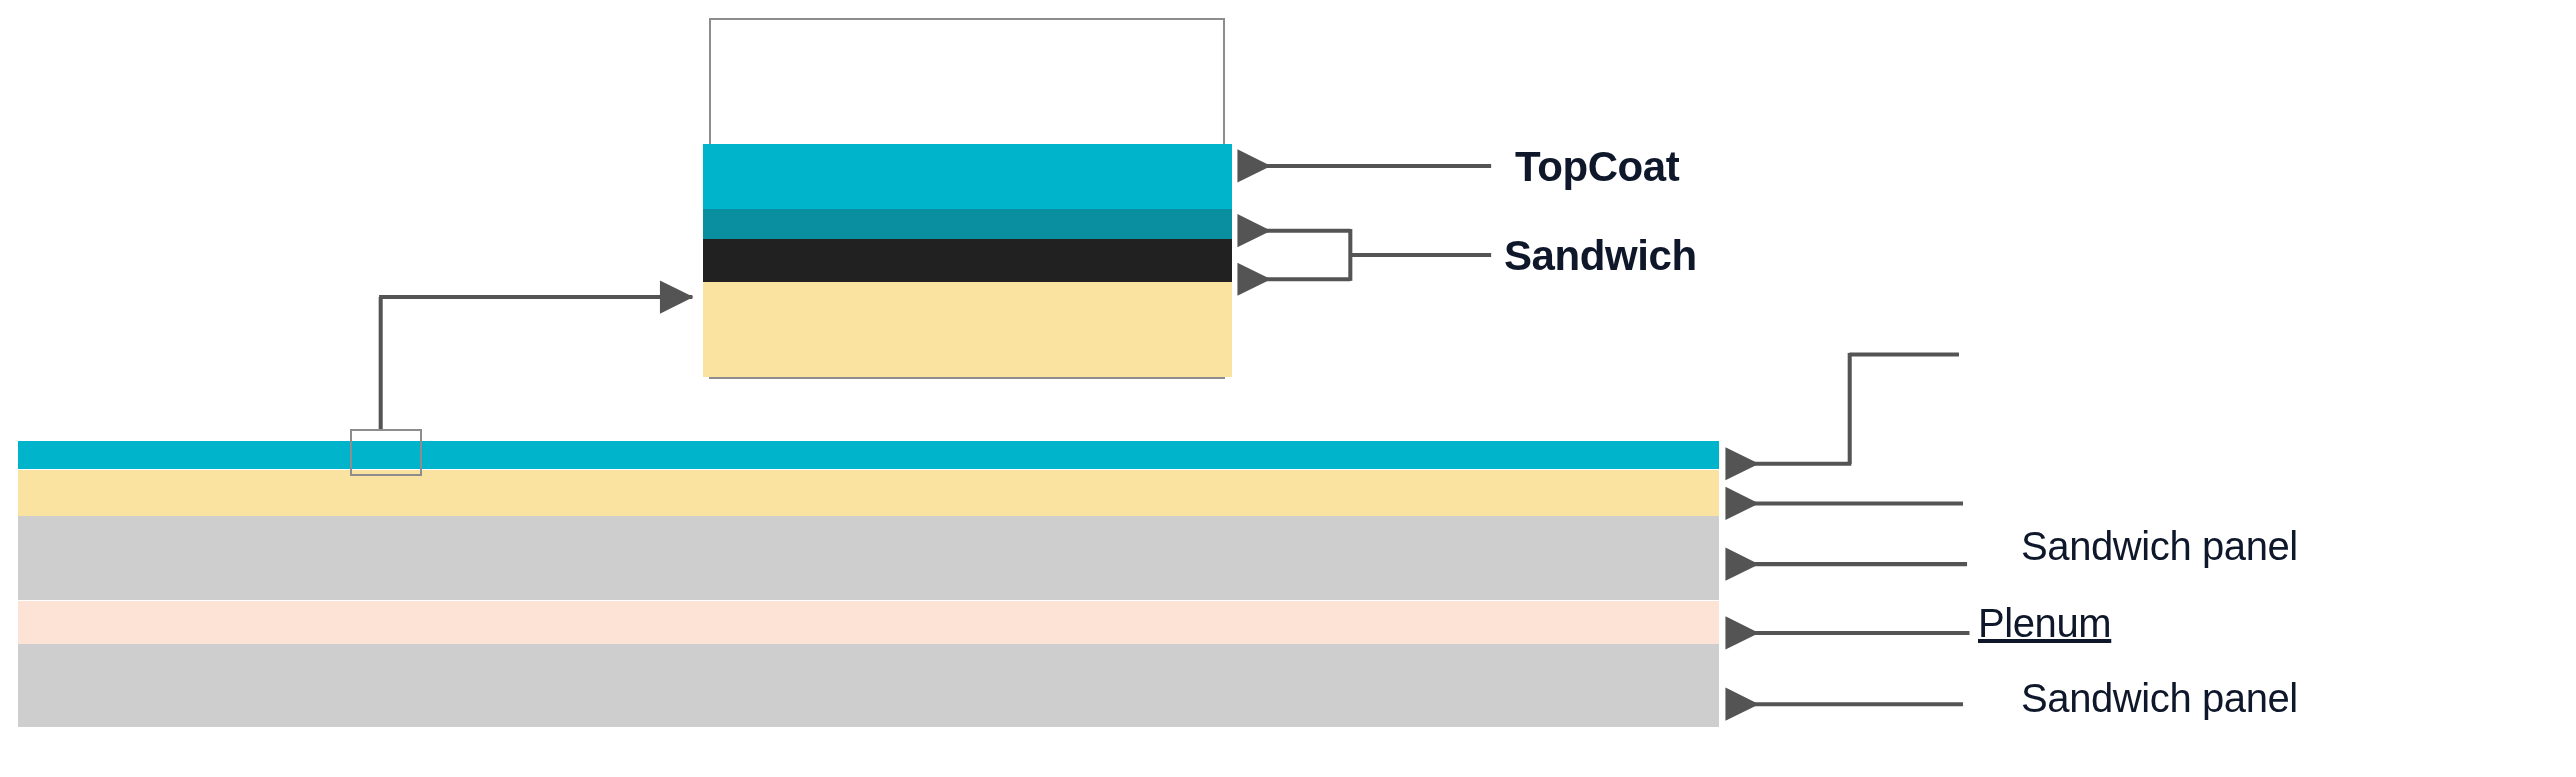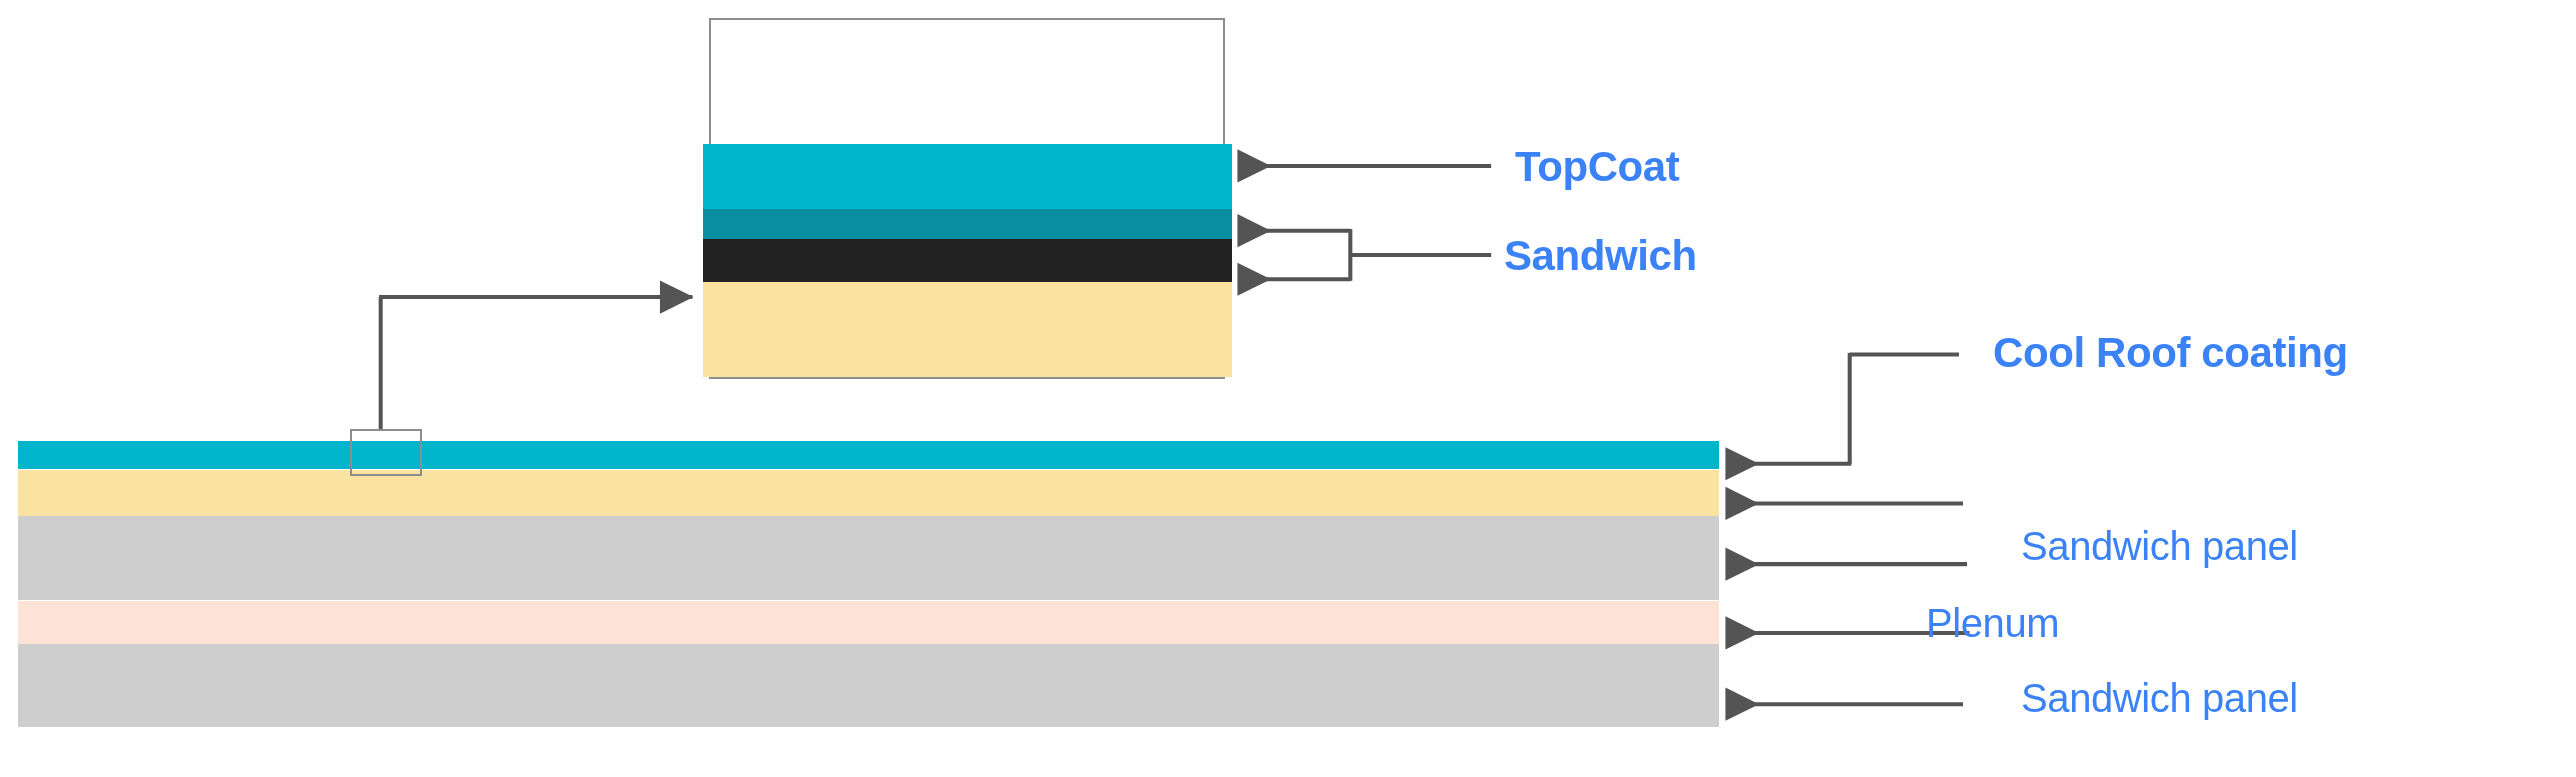--- a/index.html
+++ b/index.html
@@ -51,21 +51,21 @@
     width: 72px;
     height: 47px;
     border: 2.4px solid #8d8d8d;
     box-sizing: border-box;
     background: transparent;
   }
 
   
   .label {
     position: absolute;
-    color: #3b82f6;
+    color: #0f172a;
     white-space: nowrap;
     line-height: 1;
   }
   .label-bold {
     font-weight: bold;
     font-size: 42px;
     letter-spacing: -0.4px;
   }
   .label-reg {
     font-weight: normal;
@@ -136,23 +136,22 @@
       <line x1="2430" y1="697" x2="2133" y2="697" marker-end="url(#arrowL)"></line>
       <line x1="2433" y1="782" x2="2133" y2="782" marker-end="url(#arrowL)"></line>
       <line x1="2425" y1="870" x2="2133" y2="870" marker-end="url(#arrowL)"></line>
     </g>
   </svg>
 
   <div class="label label-bold" style="left:1515px; top:146px;">TopCoat</div>
 
   <div class="label label-bold" style="left:1504px; top:235px;">Sandwich</div>
 
-  <div class="label label-bold" style="left:1993px; top:332px;">Cool Roof coating</div>
 
 
   <div class="label label-reg" style="left:2021px; top:526px;">Sandwich panel</div>
 
-  <div class="label label-reg" style="left:1926px; top:603px;">Plenum</div>
+  <div class="label label-reg" style="left:1978px; top:603px;text-decoration:underline;">Plenum</div>
 
   <div class="label label-reg" style="left:2021px; top:678px;">Sandwich panel</div>
 
 </div>
 
 
 </body></html>

